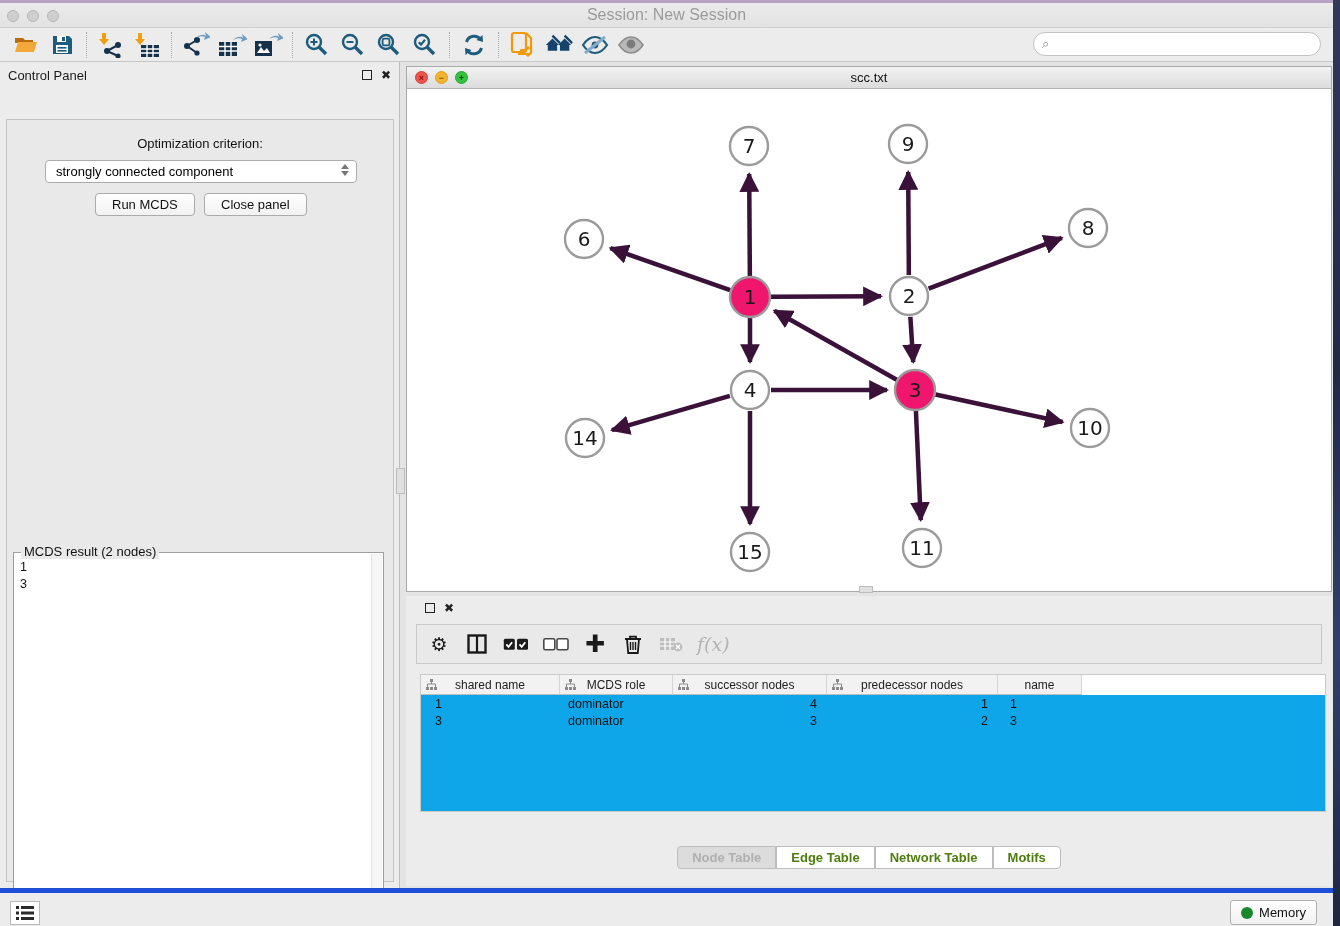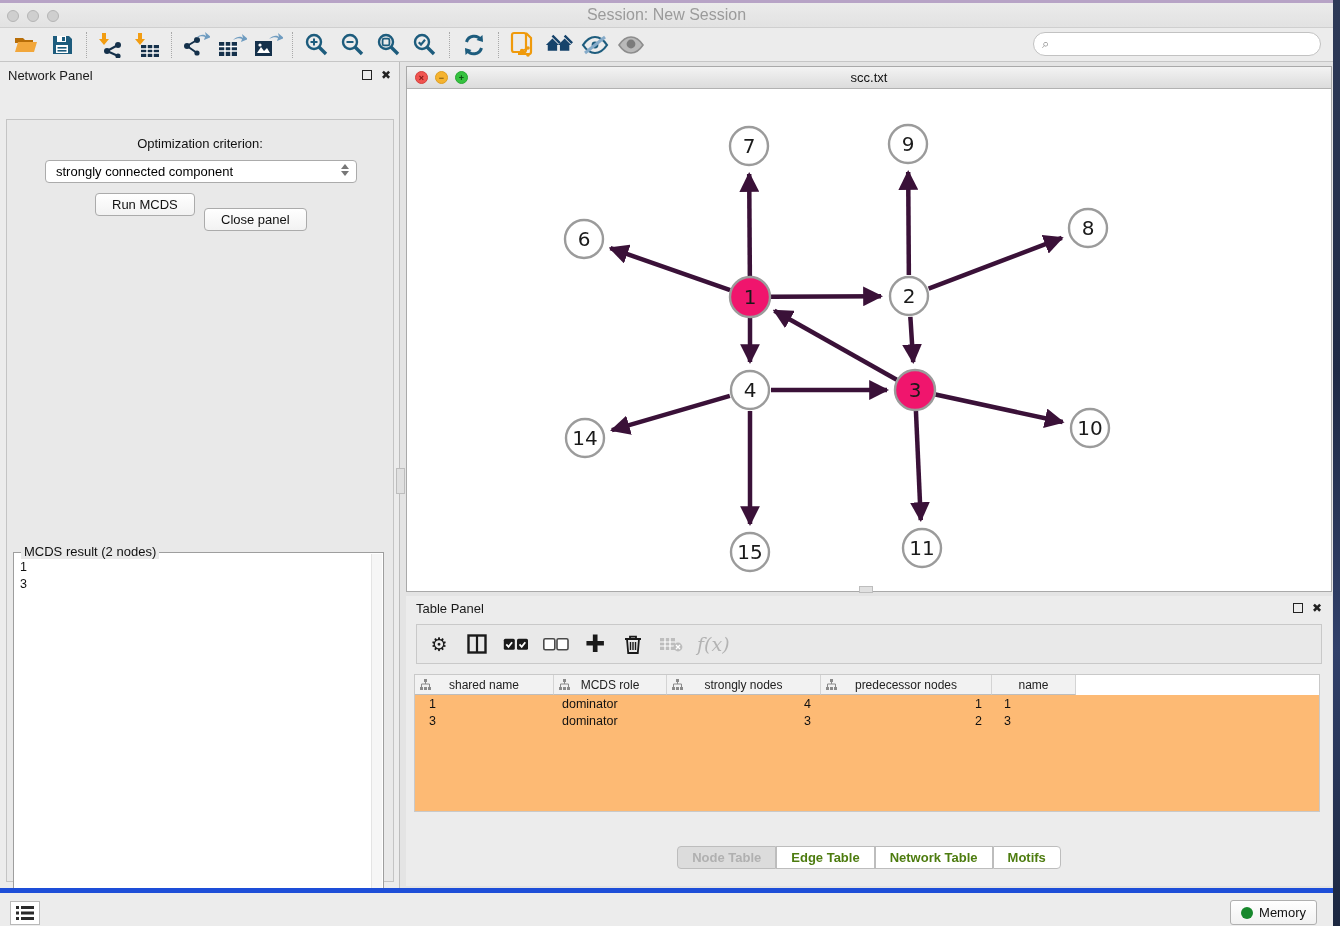--- a/index.html
+++ b/index.html
@@ -37,21 +37,21 @@
   .tab.disabled-active { background:#e2e2e2; color:#b4b4b4; border-radius:0 4px 0 0; }
   #cp-body { position:absolute; left:6px; top:57px; width:388px; height:763px; background:#e9e9e9; border:1px solid #c4c4c4; }
   #opt-label { width:100%; text-align:center; margin-top:16px; font-size:13px; color:#111; }
   #criterion { position:absolute; left:38px; top:40px; width:312px; height:23px; background:#fff; border:1px solid #ababab; border-radius:4px; font-size:13px; display:flex; align-items:center; padding:0 10px; }
   #criterion .stepper { position:absolute; right:7px; top:3px; display:flex; flex-direction:column; gap:2px; }
   .chev { width:0; height:0; border-left:4px solid transparent; border-right:4px solid transparent; }
   .chev.up { border-bottom:5px solid #777; }
   .chev.dn { border-top:5px solid #777; }
   .cp-btn { position:absolute; top:73px; height:23px; background:linear-gradient(#ffffff,#f2f2f2); border:1px solid #ababab; border-radius:4px; font-size:13px; padding:0 16px; line-height:21px; color:#111; }
   #run-btn { left:88px; }
-  #close-btn { left:197px;margin-top:15px; }
+  #close-btn { left:197px; }
   #result-box { position:absolute; left:6px; top:432px; width:371px; height:382px; }
   #result-legend { position:absolute; left:8px; top:-8px; font-size:13px; color:#111; background:#e9e9e9; padding:0 3px; z-index:2; }
   #result-frame { position:absolute; left:0; top:0; width:100%; height:100%; border:1px solid #9e9e9e; background:#fff; }
   #result-text { position:absolute; left:6px; top:6px; font-size:12.5px; color:#111; line-height:17px; white-space:pre-line; }
   #result-scroll { position:absolute; right:1px; top:1px; width:11px; height:calc(100% - 2px); background:#f6f6f6; border-left:1px solid #e4e4e4; }
 
   
   #net-window { left:406px; top:66px; width:926px; height:526px; background:#fff; border:1px solid #a9a9a9; }
   #net-titlebar { height:22px; background:linear-gradient(#f3f3f3,#dcdcdc); border-bottom:1px solid #b2b2b2; position:relative; }
   #net-titlebar .lights { position:absolute; left:8px; top:4px; display:flex; gap:7px; }
@@ -67,21 +67,21 @@
   #h-grip { left:859px; top:586px; width:14px; height:7px; background:#e0e0e0; border:1px solid #bdbdbd; }
 
   
   #table-panel { left:406px; top:596px; width:926px; height:290px; background:#ececec; }
   #tp-head { height:24px; display:flex; align-items:center; padding:0 10px; }
   #tp-toolbar { position:absolute; left:10px; top:28px; width:906px; height:40px; background:#e9e9e9; border:1px solid #c9c9c9; display:flex; align-items:center; padding-left:10px; gap:14px; }
   .tt-icon { display:flex; align-items:center; justify-content:center; min-width:24px; height:24px; color:#1a1a1a; }
   .gear { font-size:19px; }
   .plus { font-size:24px; font-weight:bold; line-height:20px; }
   .fx { font-family:"DejaVu Serif",serif; font-style:italic; font-size:19px; color:#b3b3b3; }
-  #tp-table { position:absolute; left:8px; top:78px; width:906px; height:138px; background:#fdba74; border:1px solid #c9c9c9; }
+  #tp-table { position:absolute; left:14px; top:78px; width:906px; height:138px; background:#0ea5e9; border:1px solid #c9c9c9; }
   .t-header { display:grid; grid-template-columns:139px 113px 154px 171px 84px 1fr; height:20px; background:#f2f2f2; }
   .th { position:relative; border-right:1px solid #d4d4d4; border-bottom:1px solid #bdbdbd; display:flex; align-items:center; justify-content:center; font-size:12px; color:#222; }
   .th:last-child { border-right:none; border-bottom:none; background:#fff; }
   .th .tree { position:absolute; left:5px; top:4px; }
   .t-row { display:grid; grid-template-columns:139px 113px 154px 171px 84px 1fr; height:17px; font-size:12.5px; color:#111; }
   .td { display:flex; align-items:center; }
   .td.l0 { padding-left:14px; } .td.l1 { padding-left:8px; }
   .td.r { justify-content:flex-end; padding-right:10px; }
   .td.l4 { padding-left:12px; }
   #tp-tabs { position:absolute; left:0; top:250px; width:926px; display:flex; justify-content:center; }
@@ -239,21 +239,21 @@
       </svg>
   </span>
   <div id="toolbar-search">
     <span class="mag">⌕</span>
     <input placeholder="" style="">
   </div>
 </div>
 
 <div id="control-panel" class="abs">
   <div class="panel-head">
-    <span class="panel-title">Network Panel</span>
+    <span class="panel-title">Control Panel</span>
     <span class="win-btn sq-btn"></span>
     <span class="win-btn">✖</span>
   </div>
   <div id="cp-body">
     <div id="opt-label">Optimization criterion:</div>
     <div id="criterion">
       <span>strongly connected component</span>
       <span class="stepper">
           <span class="chev up"></span>
           <span class="chev dn"></span>
@@ -327,21 +327,20 @@
         <text x="343" y="470" text-anchor="middle" font-size="20" font-family="&quot;DejaVu Sans&quot;, sans-serif" fill="#1a1a1a">15</text>
       </svg>
   </div>
 </div>
 
 <div id="v-grip" class="abs"></div>
 <div id="h-grip" class="abs"></div>
 
 <div id="table-panel" class="abs">
   <div id="tp-head" class="panel-head">
-    <span class="panel-title">Table Panel</span>
     <span class="win-btn sq-btn"></span>
     <span class="win-btn">✖</span>
   </div>
   <div id="tp-toolbar">
     <span class="tt-icon gear">⚙</span>
     <span class="tt-icon">
       <svg width="20" height="20" viewBox="0 0 20 20">
           <rect x="1.5" y="1.5" width="17" height="17" fill="none" stroke="#1a1a1a" stroke-width="2.4"></rect>
           <path d="M10 1.5v17" stroke="#1a1a1a" stroke-width="2.2"></path>
         </svg>
@@ -401,21 +400,21 @@
           <span>MCDS role</span>
         </span>
       <span class="th">
           <svg class="tree" width="11" height="11" viewBox="0 0 11 11">
             <rect x="4" y="0" width="3" height="3" fill="#8a8a8a"></rect>
             <path d="M5.5 3v2M1.5 8V5h8v3" stroke="#8a8a8a" fill="none"></path>
             <rect x="0" y="8" width="3" height="3" fill="#8a8a8a"></rect>
             <rect x="4" y="8" width="3" height="3" fill="#8a8a8a"></rect>
             <rect x="8" y="8" width="3" height="3" fill="#8a8a8a"></rect>
           </svg>
-          <span>strongly nodes</span>
+          <span>successor nodes</span>
         </span>
       <span class="th">
           <svg class="tree" width="11" height="11" viewBox="0 0 11 11">
             <rect x="4" y="0" width="3" height="3" fill="#8a8a8a"></rect>
             <path d="M5.5 3v2M1.5 8V5h8v3" stroke="#8a8a8a" fill="none"></path>
             <rect x="0" y="8" width="3" height="3" fill="#8a8a8a"></rect>
             <rect x="4" y="8" width="3" height="3" fill="#8a8a8a"></rect>
             <rect x="8" y="8" width="3" height="3" fill="#8a8a8a"></rect>
           </svg>
           <span>predecessor nodes</span>

